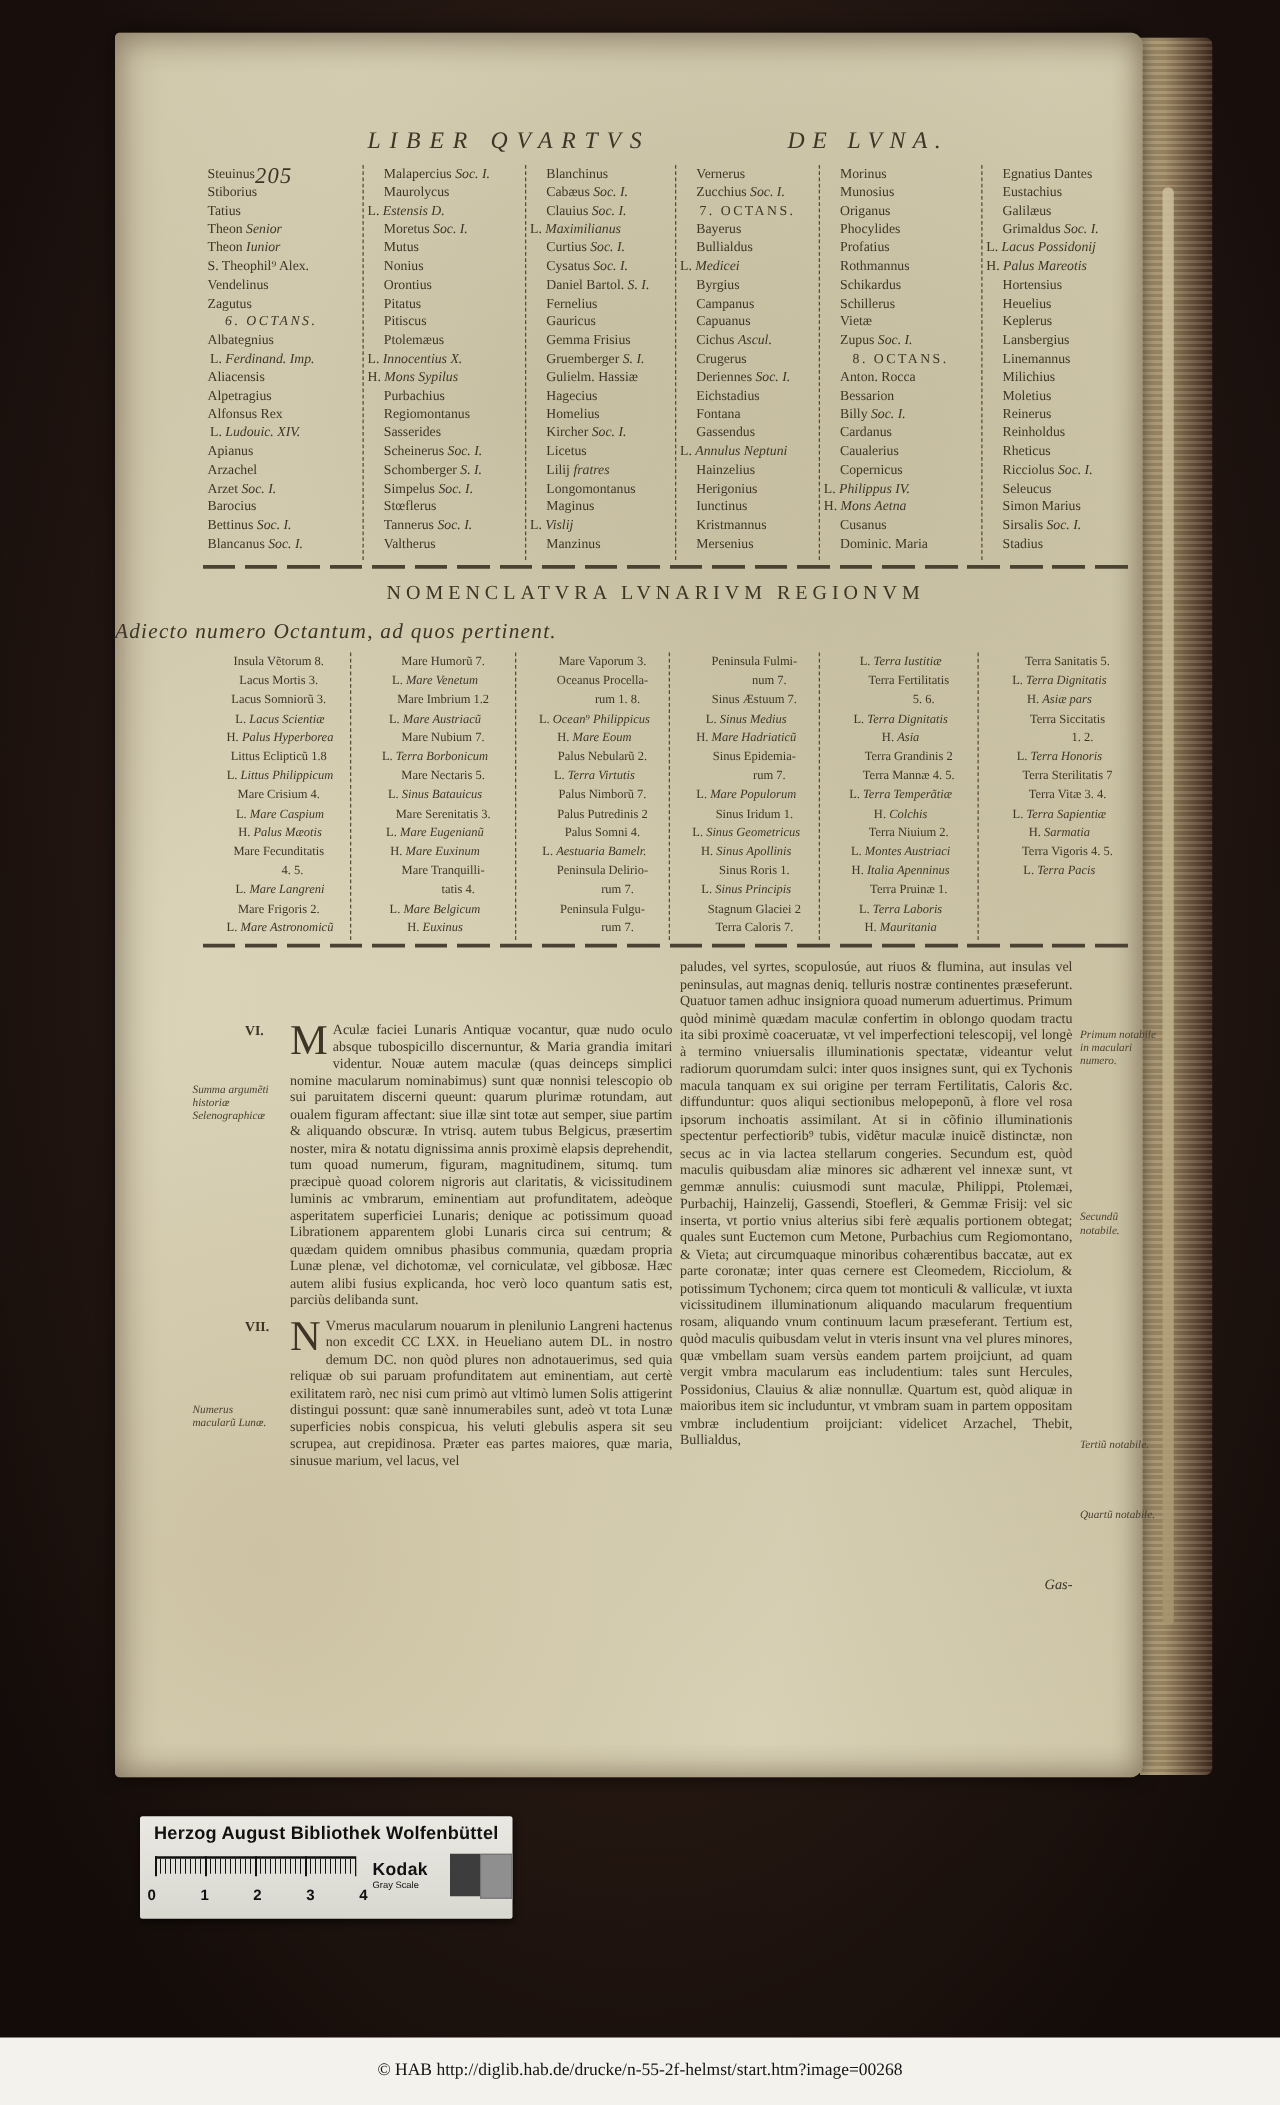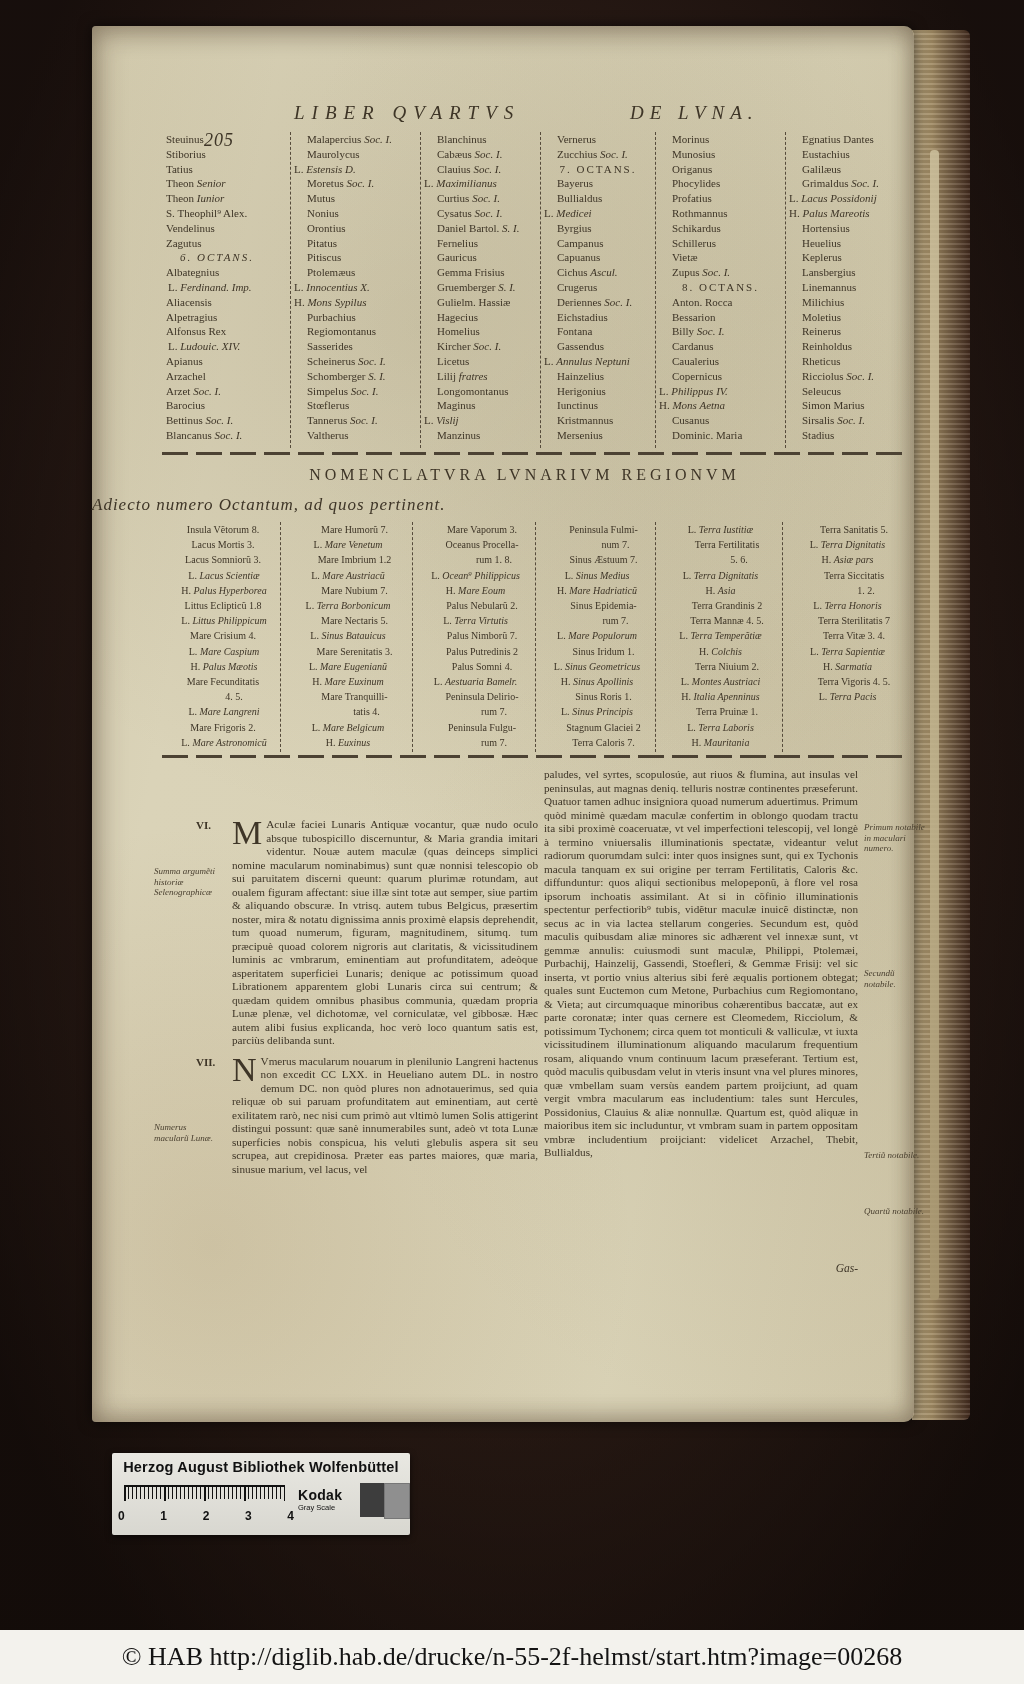--- a/index.html
+++ b/index.html
@@ -115,21 +115,21 @@
   #kodak-brand{font-size:14px;font-weight:bold;letter-spacing:.3px;}
   #kodak-scale{font-size:7.5px;}
   .gray-patch{position:absolute;top:30px;width:24px;height:34px;}
   #patch-dark{left:248px;background:#3d3d3d;}
   #patch-light{left:272px;background:#8f8f8f;border:1px solid #777;}
   
   #footer-strip{
     position:absolute;left:0;top:1630px;width:1024px;height:54px;
     background:#f3f2ed;display:flex;align-items:center;justify-content:center;
   }
-  #footer-text{font-size:26px;color:#141414;font-family:"Liberation Serif", serif;}
+  #footer-text{font-size:14px;color:#141414;font-family:"Liberation Serif", serif;}
 </style>
 </head>
 <body>
 
 <div id="frame-bg"></div>
 <div id="fore-edge"></div>
 <div id="edge-sliver"></div>
 
 <div id="page">
 

